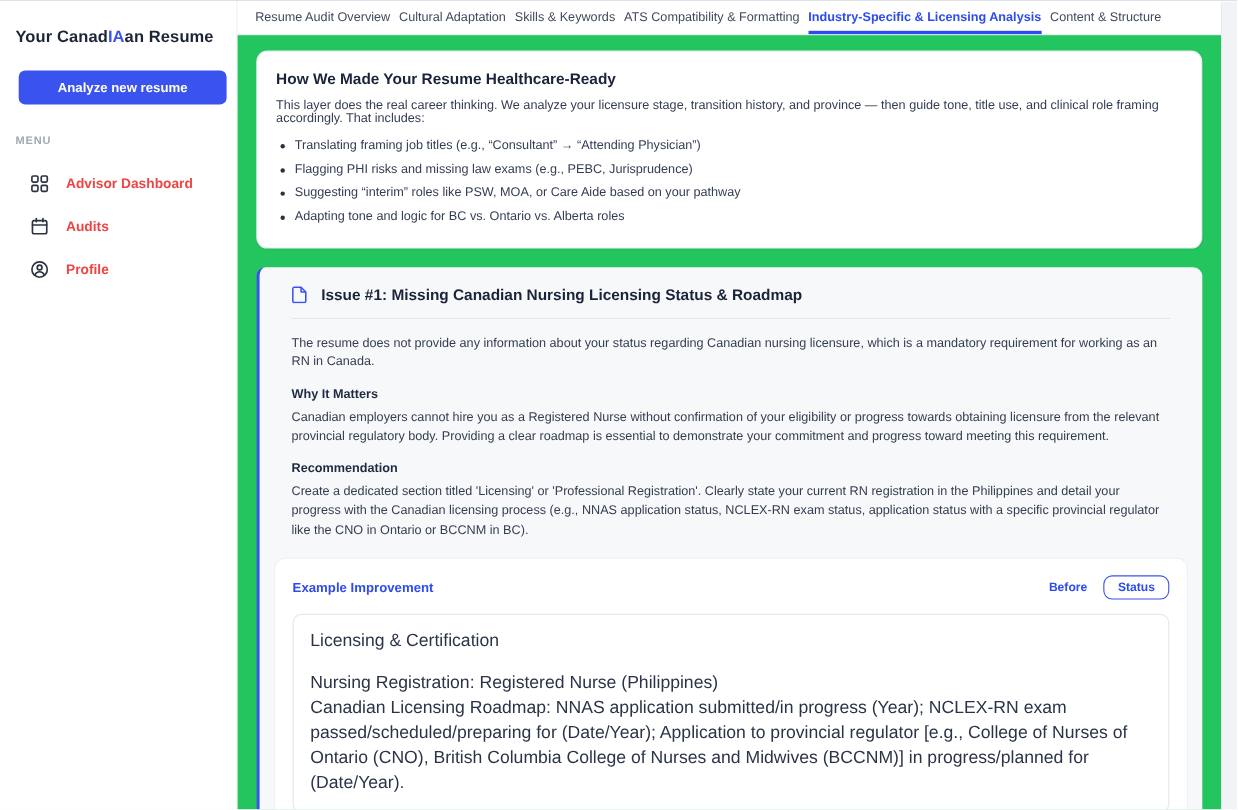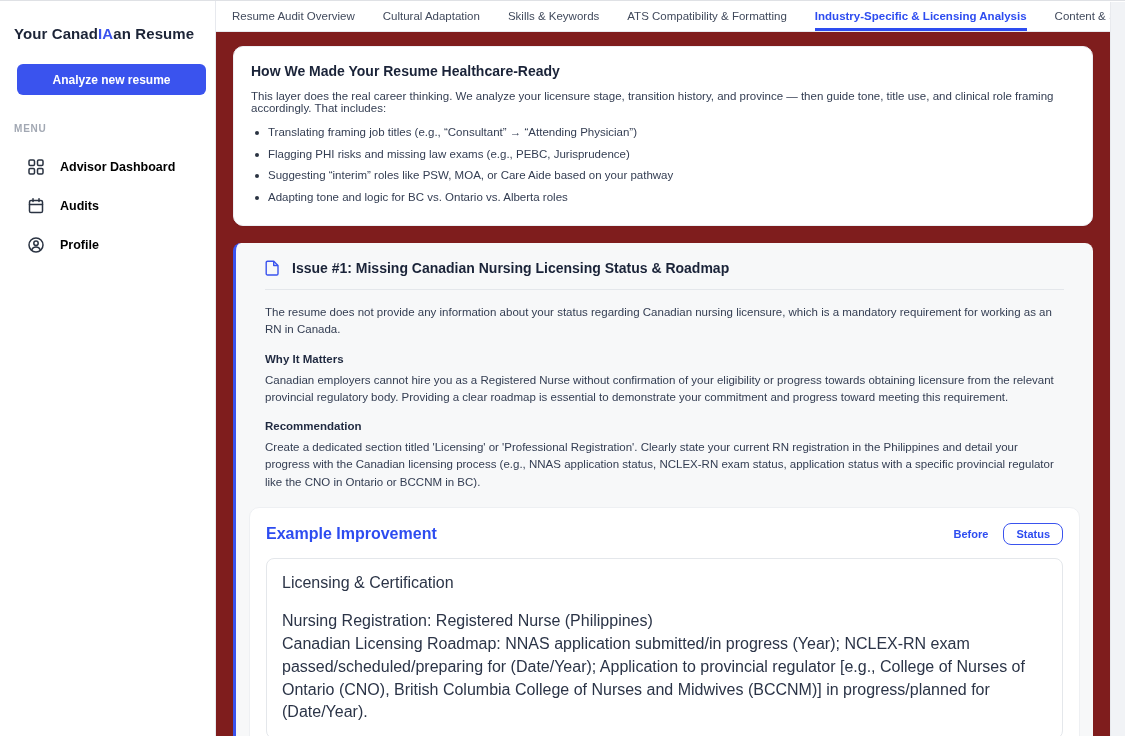--- a/index.html
+++ b/index.html
@@ -15,36 +15,36 @@
     color:#1c2437; letter-spacing:.1px; white-space:nowrap; }
   .logo .accent { color:#3a53ee; }
   .btn-primary { display:block; margin:22px 16px 0 17px; width:189px; height:31px;
     background:#3a53ee; color:#fff; border:none; border-radius:6px;
     font-family:inherit; font-size:12px; font-weight:700; cursor:pointer; }
   .menu-label { margin:28px 0 0 14px; font-size:10px; font-weight:600;
     color:#a2a8b3; letter-spacing:.8px; }
   .menu { margin-top:13px; }
   .menu-item { display:flex; align-items:center; gap:15px; height:39px;
     padding-left:27px; cursor:pointer; }
-  .menu-item .mi-label { font-size:12.5px; font-weight:700; color:#000000; }
+  .menu-item .mi-label { font-size:12.5px; font-weight:700; color:#ef4444; }
   .mi-icon { width:18px; height:18px; flex:0 0 18px; }
   .mi-icon svg { display:block; width:18px; height:18px; stroke:#2a3342;
     fill:none; stroke-width:1.5; stroke-linecap:round; stroke-linejoin:round; }
 
   
   .main { position:absolute; left:216px; top:0; right:15px; bottom:0; background:#fff; }
   .tabbar { display:flex; align-items:stretch; height:31px; padding-left:16px;
-    gap:28px; border-bottom:1px solid #e7e9ee; background:#fff; }
+    gap:8px; border-bottom:1px solid #e7e9ee; background:#fff; }
   .tab { display:flex; align-items:center; font-size:11.5px; color:#414a5c;
     border-bottom:3px solid transparent; padding-top:2px; white-space:nowrap;
     cursor:pointer; }
   .tab.active { color:#2d4cf0; font-weight:700; border-bottom-color:#2d4cf0; }
 
   .content { position:absolute; top:31px; left:0; right:0; bottom:0;
-    overflow:hidden; padding:14px 17px 0 17px; background:#7f1d1d; }
+    overflow:hidden; padding:14px 17px 0 17px; background:#22c55e; }
 
   
   .card-intro { background:#fff; border:1px solid #edeff3; border-radius:10px;
     box-shadow:0 1px 2px rgba(16,24,40,.04); padding:16px 17px 13px 17px; }
   .card-intro h1 { font-size:14px; font-weight:700; color:#1a2338; margin-bottom:11px; }
   .card-intro p { font-size:11.5px; color:#333d52; margin-bottom:12px; }
   .card-intro ul { list-style:none; }
   .card-intro li { position:relative; padding-left:17px; font-size:11.5px;
     color:#333d52; margin-bottom:9.5px; }
   .card-intro li::before { content:""; position:absolute; left:4px; top:5px;
@@ -59,21 +59,21 @@
   .divider { height:1px; background:#e4e7eb; margin:13px 16px 14px 16px; }
   .issue-card .body-text { font-size:11.5px; color:#333d52; margin:0 16px 0 16px;
     line-height:1.5; }
   .subhead { font-size:11.5px; font-weight:700; color:#1f2940; margin:14px 16px 7px 16px; }
 
   
   .panel { background:#fff; border:1px solid #eef0f3; border-radius:10px;
     padding:15px 16px 14px 16px; margin-top:16px; }
   .ex-row { display:flex; align-items:center; justify-content:space-between;
     margin-bottom:13px; }
-  .ex-label { font-size:16px; font-weight:700; color:#2d4cf0; }
+  .ex-label { font-size:12px; font-weight:700; color:#2d4cf0; }
   .toggle-group { display:flex; align-items:center; }
   .chip-before { font-size:11px; font-weight:700; color:#2d4cf0; background:none;
     border:none; font-family:inherit; margin-right:15px; cursor:pointer;margin-left:16px; }
   .chip-after { font-size:11px; font-weight:700; color:#2d4cf0; background:#fff;
     border:1.5px solid #3a53ee; border-radius:8px; padding:4px 12px;
     font-family:inherit; cursor:pointer; }
   .ex-box { border:1px solid #e4e7eb; border-radius:8px; background:#fff;
     padding:13px 15px 14px 15px; font-size:16px; color:#2b3447; line-height:1.42; }
   .ex-box .box-title { margin-bottom:16px; }
   .opt-row { display:flex; align-items:center; gap:7px; margin:12px 0 16px 2px;font-style:italic; }

